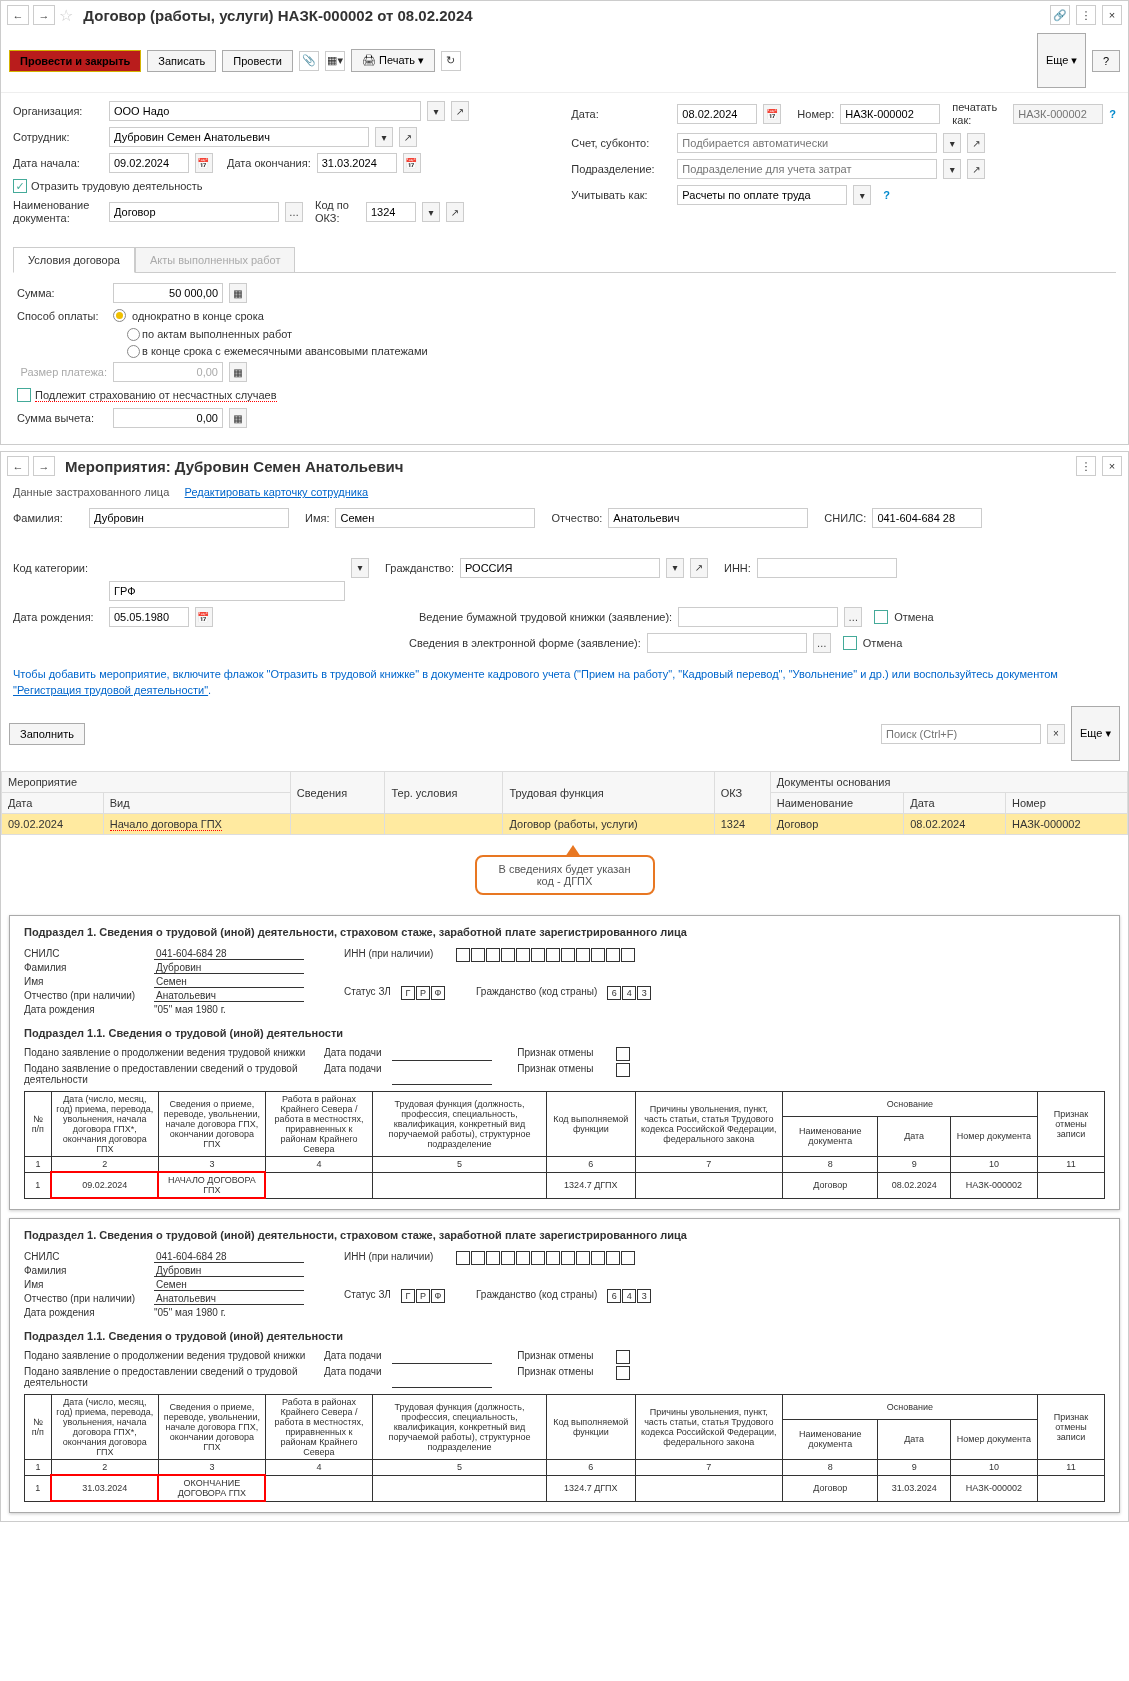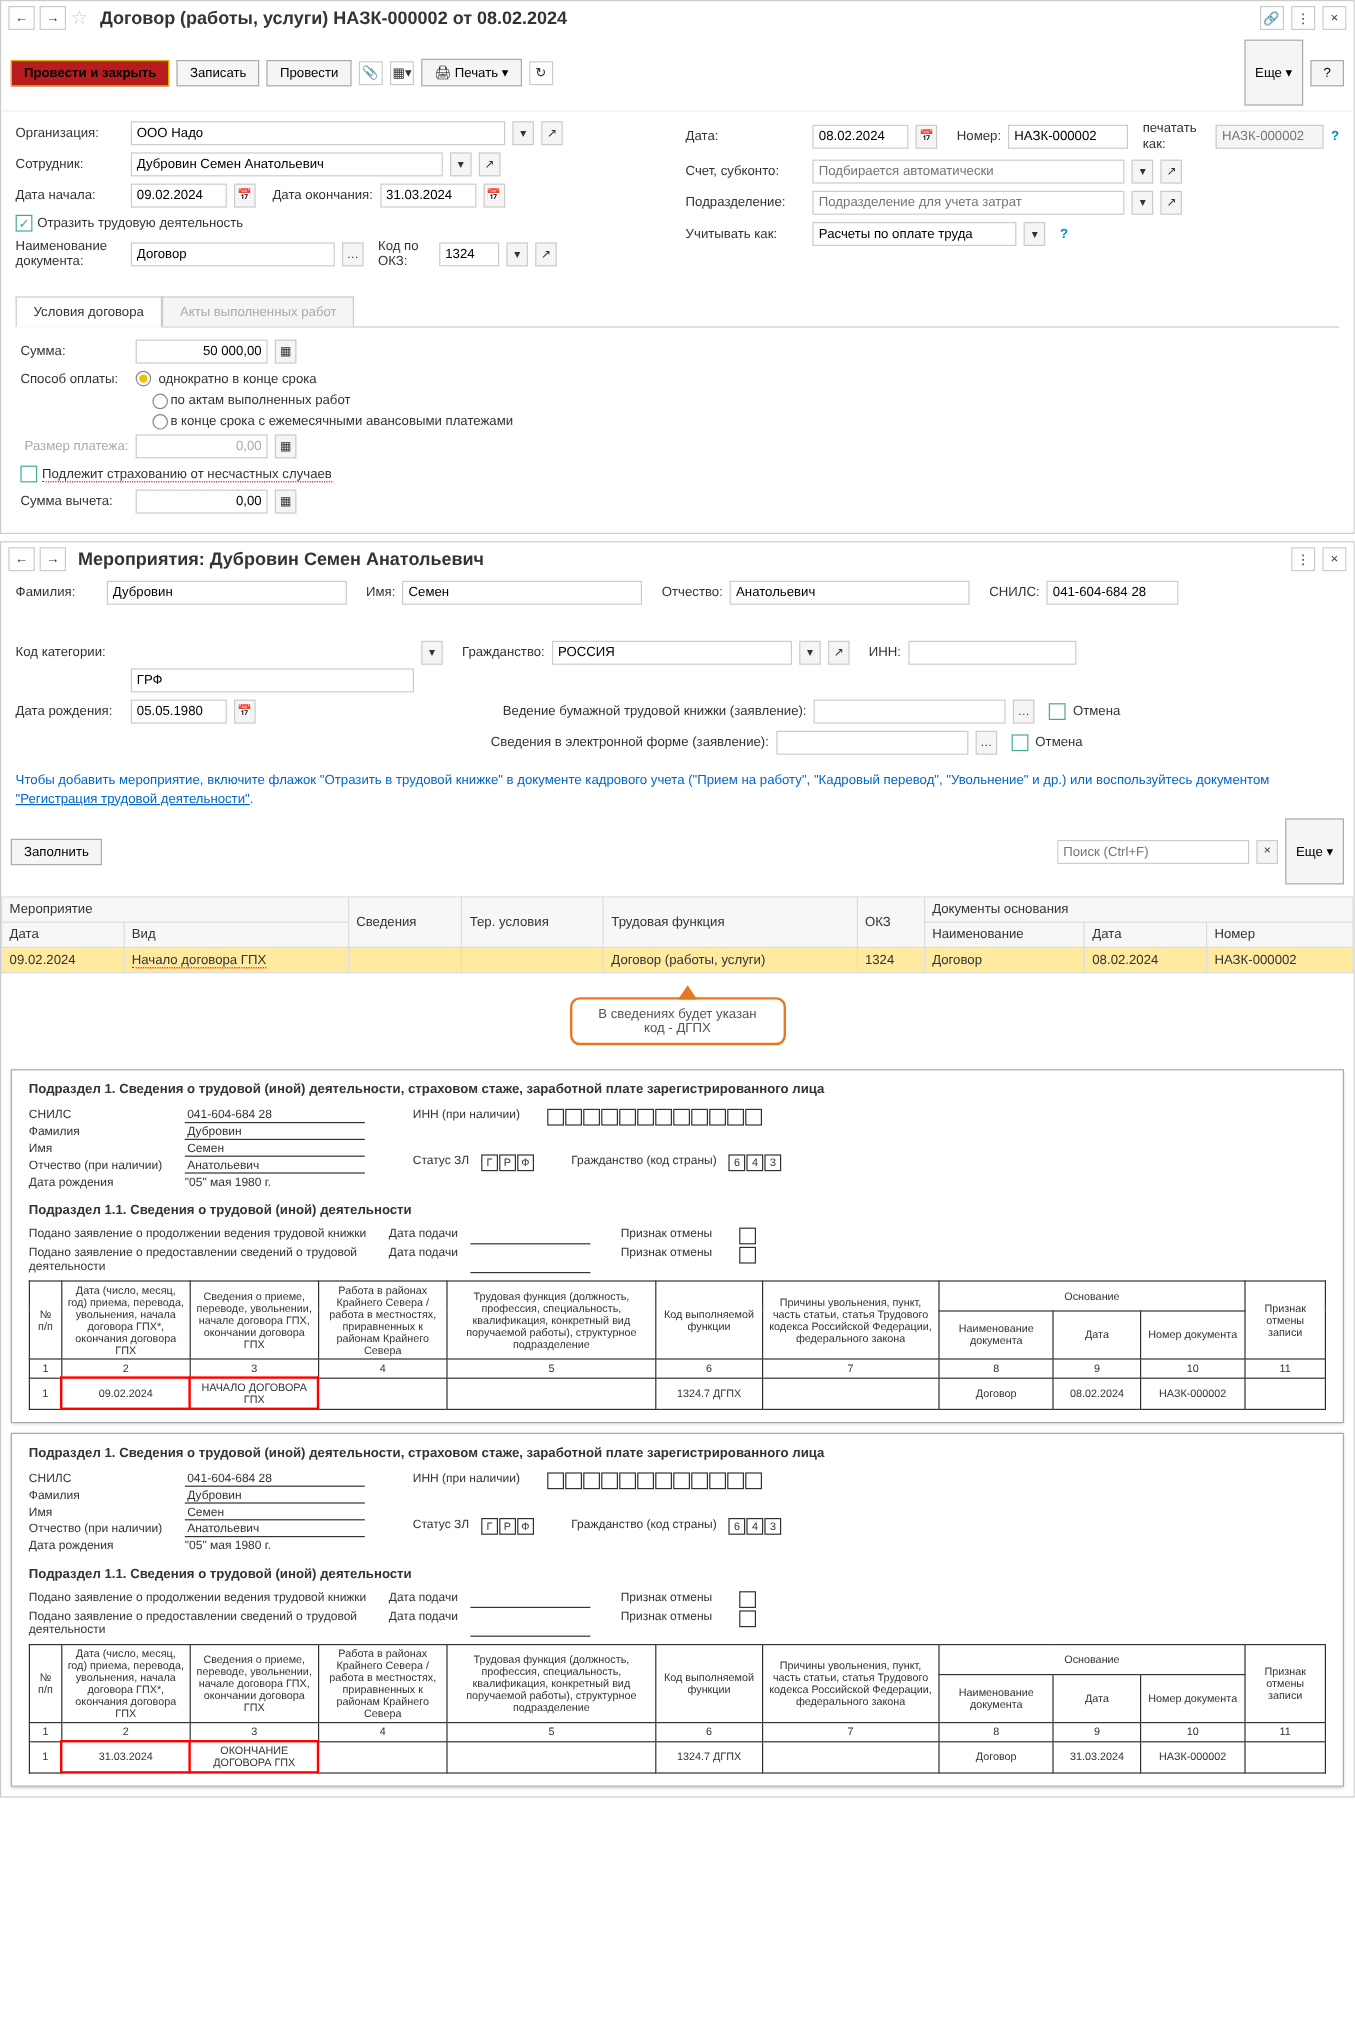--- a/index.html
+++ b/index.html
@@ -202,20 +202,25 @@
 <div class="window">
   <div class="titlebar">
     <span class="nav-btn">←</span>
     <span class="nav-btn">→</span>
     <span class="title">Мероприятия: Дубровин Семен Анатольевич</span>
     <div class="titlebar-right">
       <span class="icon-btn">⋮</span>
       <span class="icon-btn">×</span>
     </div>
   </div>
+  <div class="section-heading">
+    <span>Данные застрахованного лица</span>
+    &nbsp;&nbsp;&nbsp;
+    <span class="link underline-link">Редактировать карточку сотрудника</span>
+  </div>
   <div style="padding:4px 12px">
     <div class="form-row">
       <span style="width:70px">Фамилия:</span>
       <input class="input" style="width: 200px;" value="Дубровин">
       <span style="margin-left:10px">Имя:</span>
       <input class="input" style="width: 200px;" value="Семен">
       <span style="margin-left:10px">Отчество:</span>
       <input class="input" style="width: 200px;" value="Анатольевич">
       <span style="margin-left:10px">СНИЛС:</span>
       <input class="input" style="width: 110px;" value="041-604-684 28">

